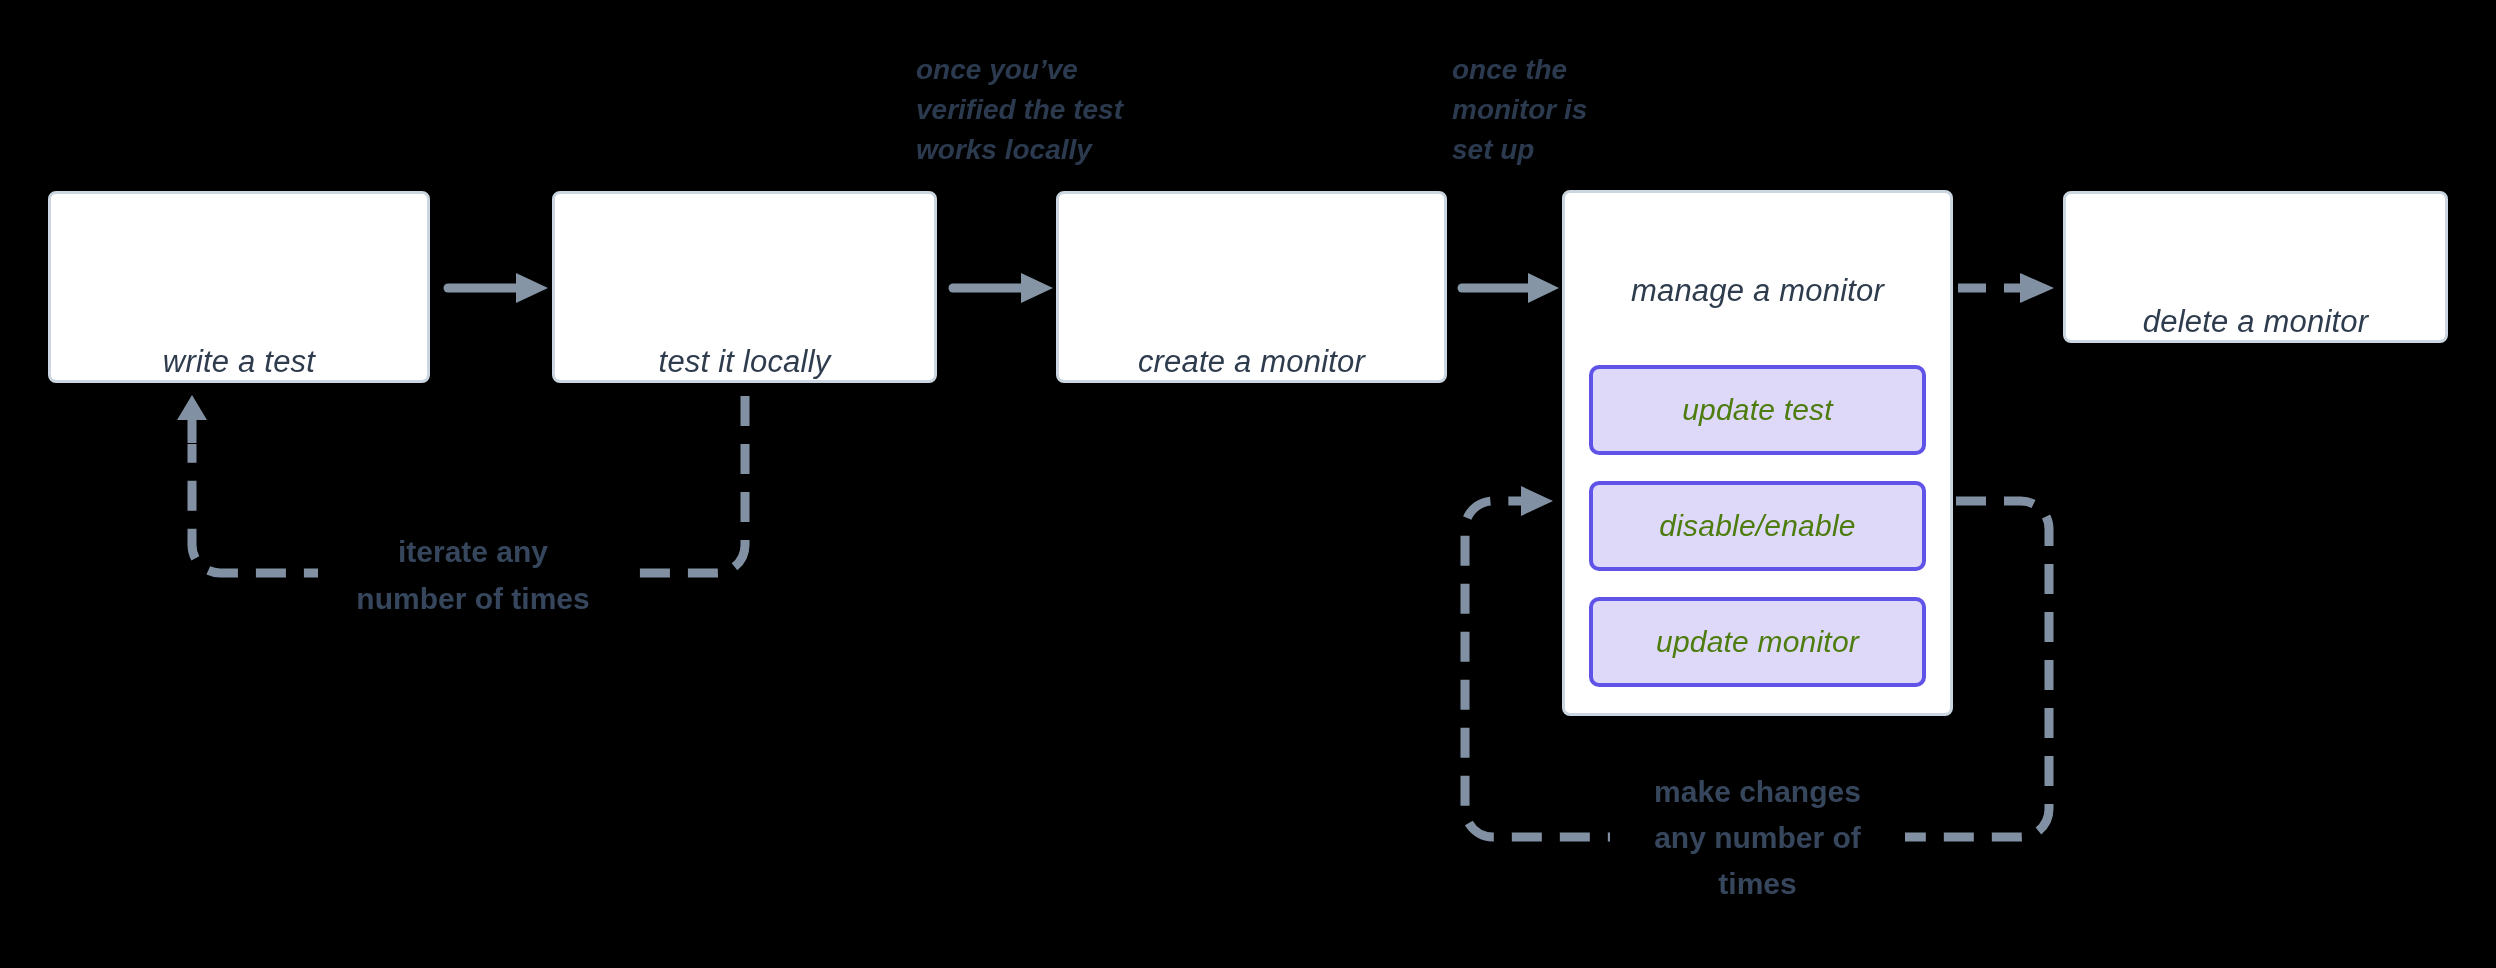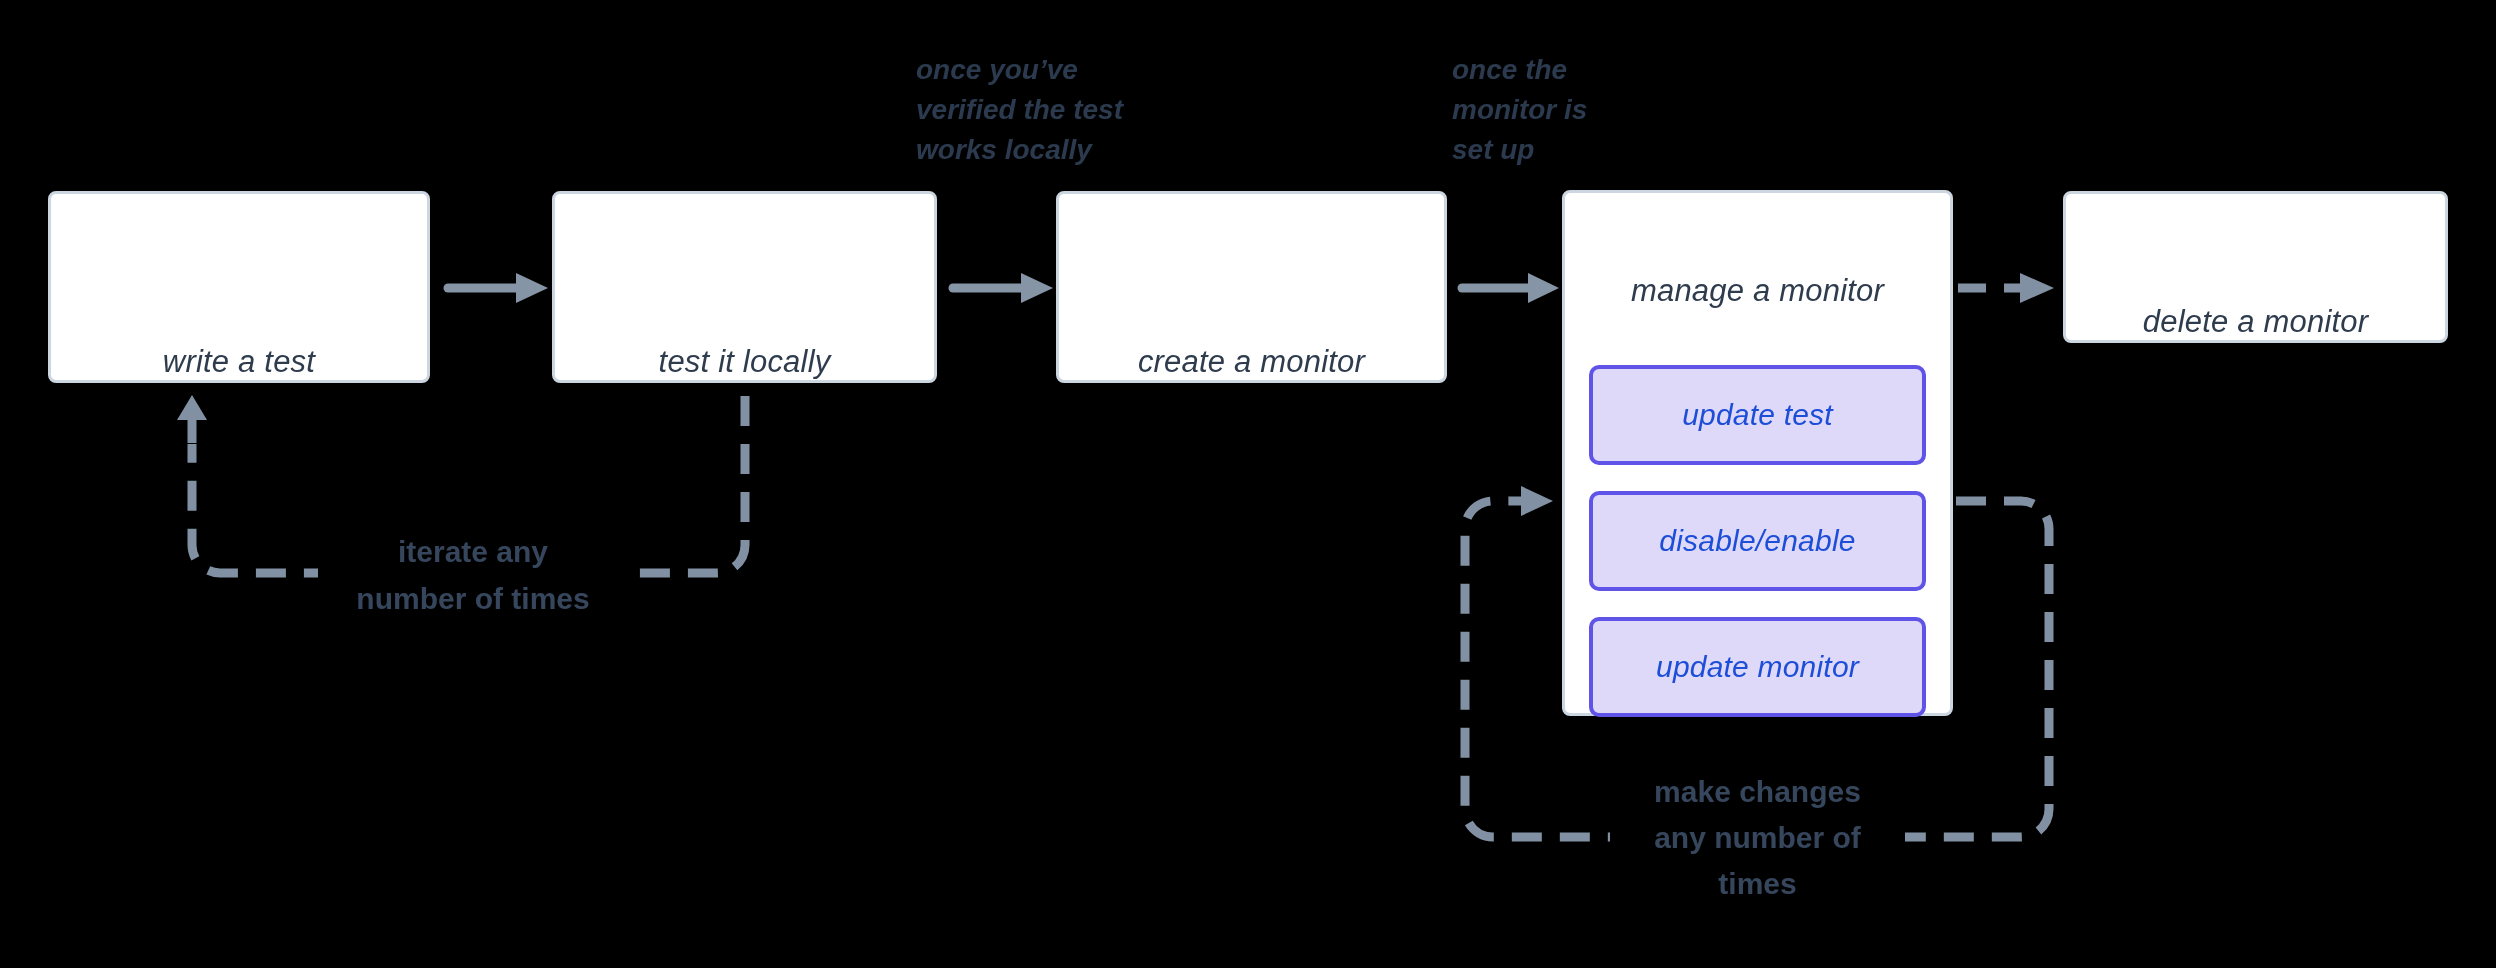--- a/index.html
+++ b/index.html
@@ -32,27 +32,27 @@
 
   .manage-title{
     position:absolute;top:80px;left:0;width:100%;
     text-align:center;font-size:31px;color:#2e3c4e;
   }
   .actions{
     position:absolute;left:24px;right:24px;top:172px;
     display:flex;flex-direction:column;gap:26px;
   }
   .action-btn{
-    height:100px;
+    height:90px;
     background:#dfd9f9;
     border:4px solid #5f53e8;
     border-radius:10px;
     box-sizing:border-box;
     display:flex;align-items:center;justify-content:center;
-    color:#1d4ed8;font-size:30px;
+    color:#4d7c0f;font-size:30px;
   }
 
   
   .annotation{
     position:absolute;
     color:#2b3a4e;
     font-size:28px;
     font-style:italic;
     font-weight:bold;
     line-height:40px;

